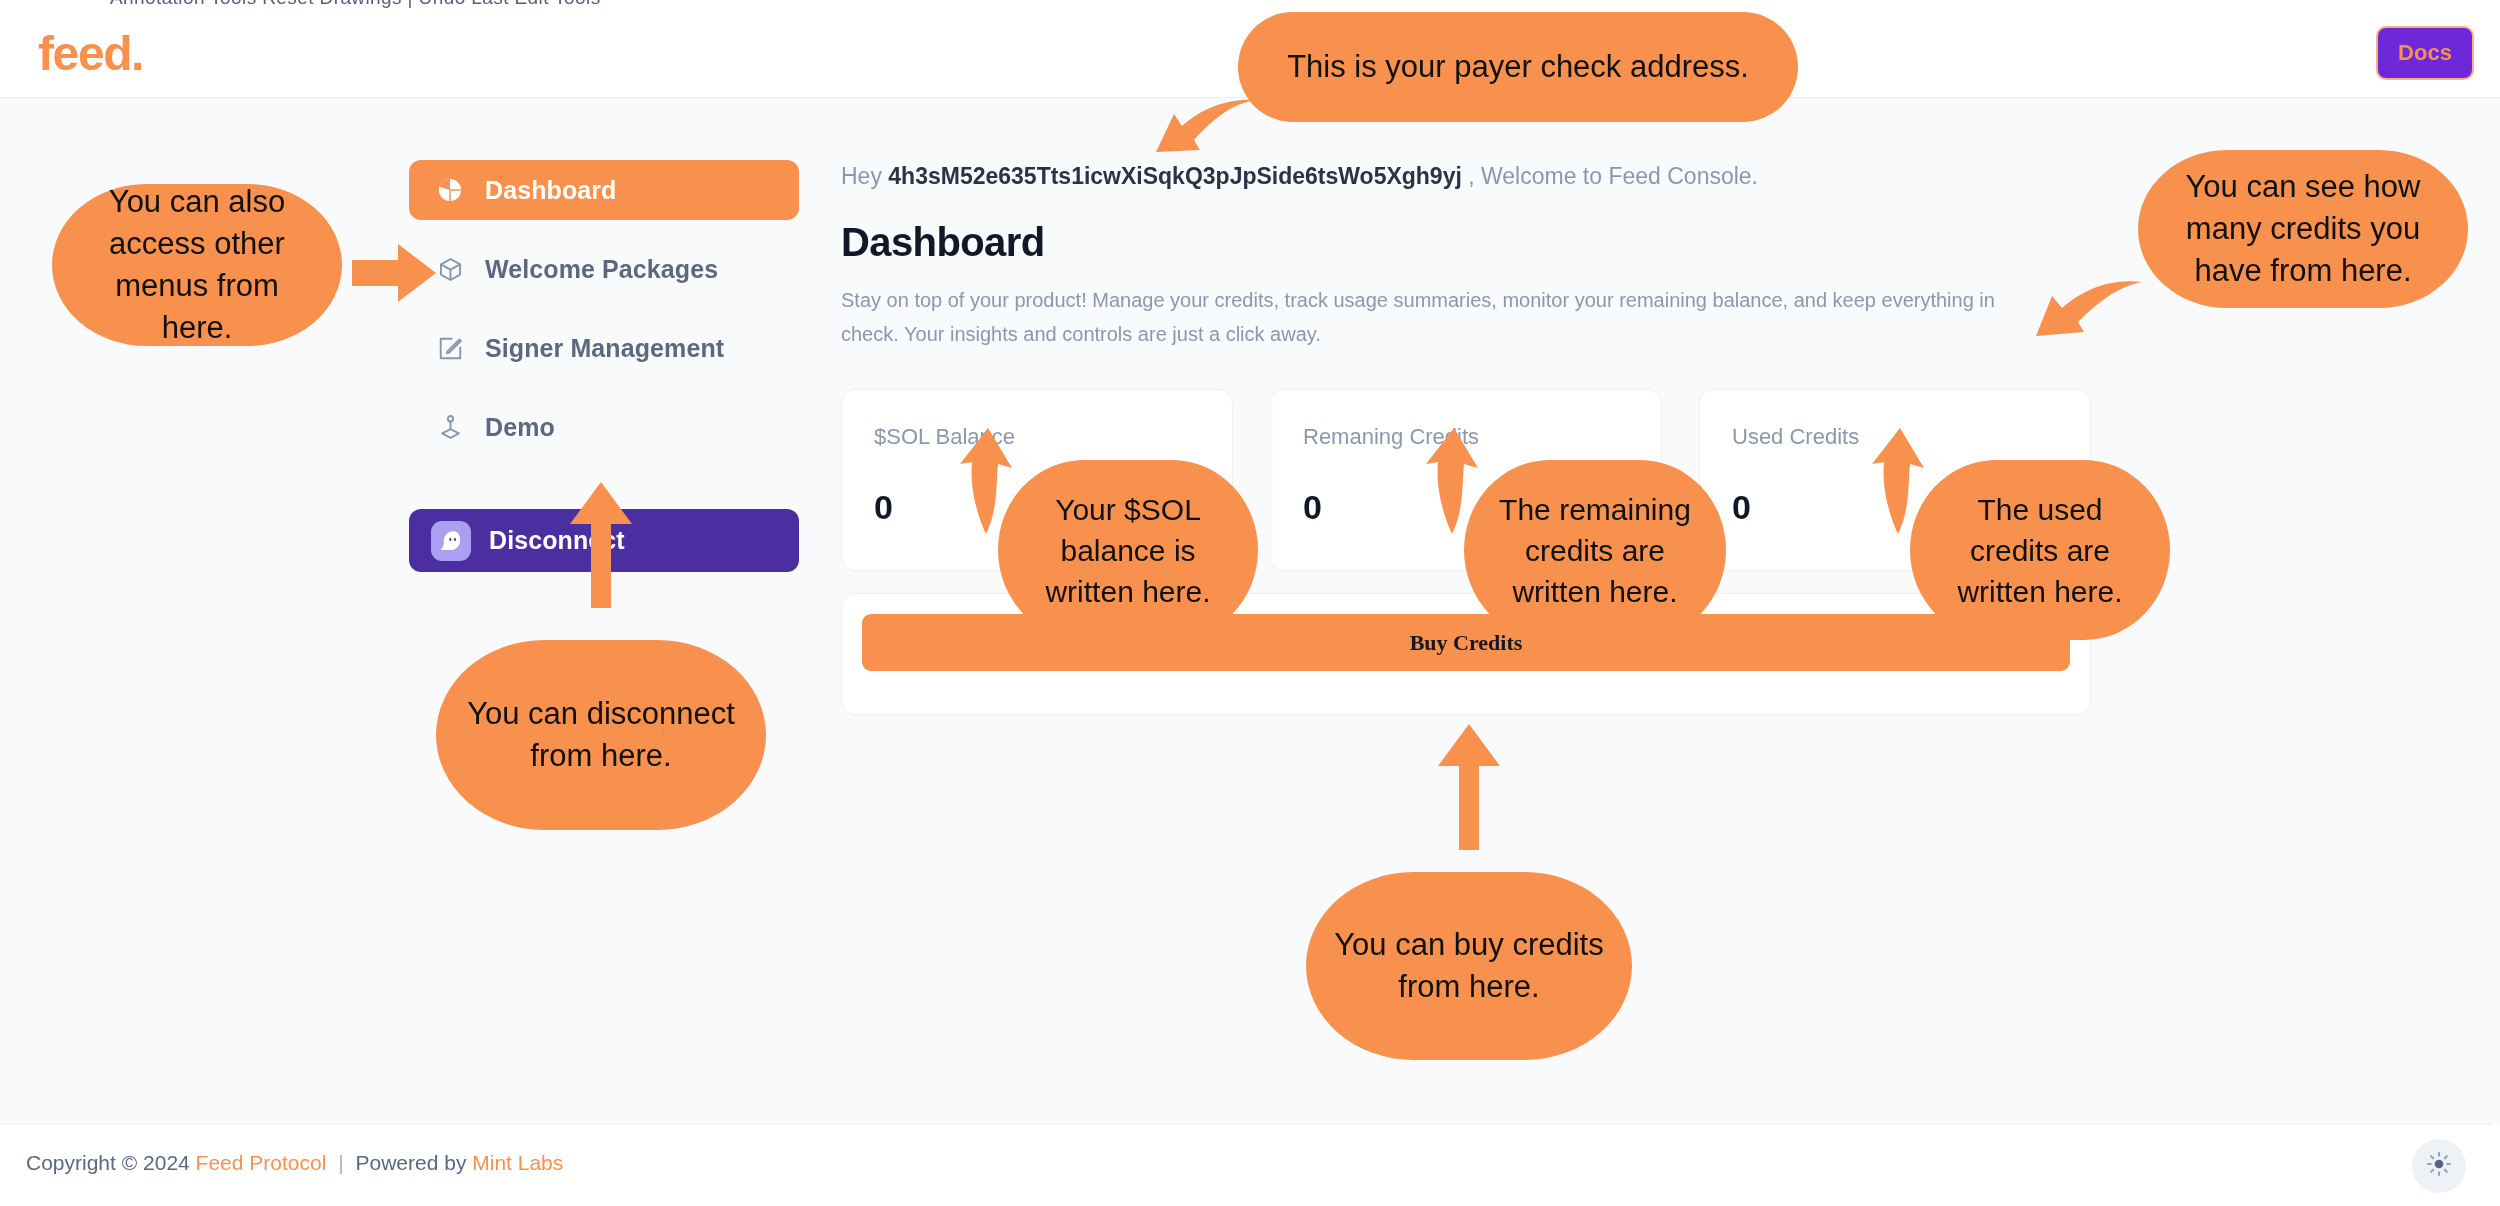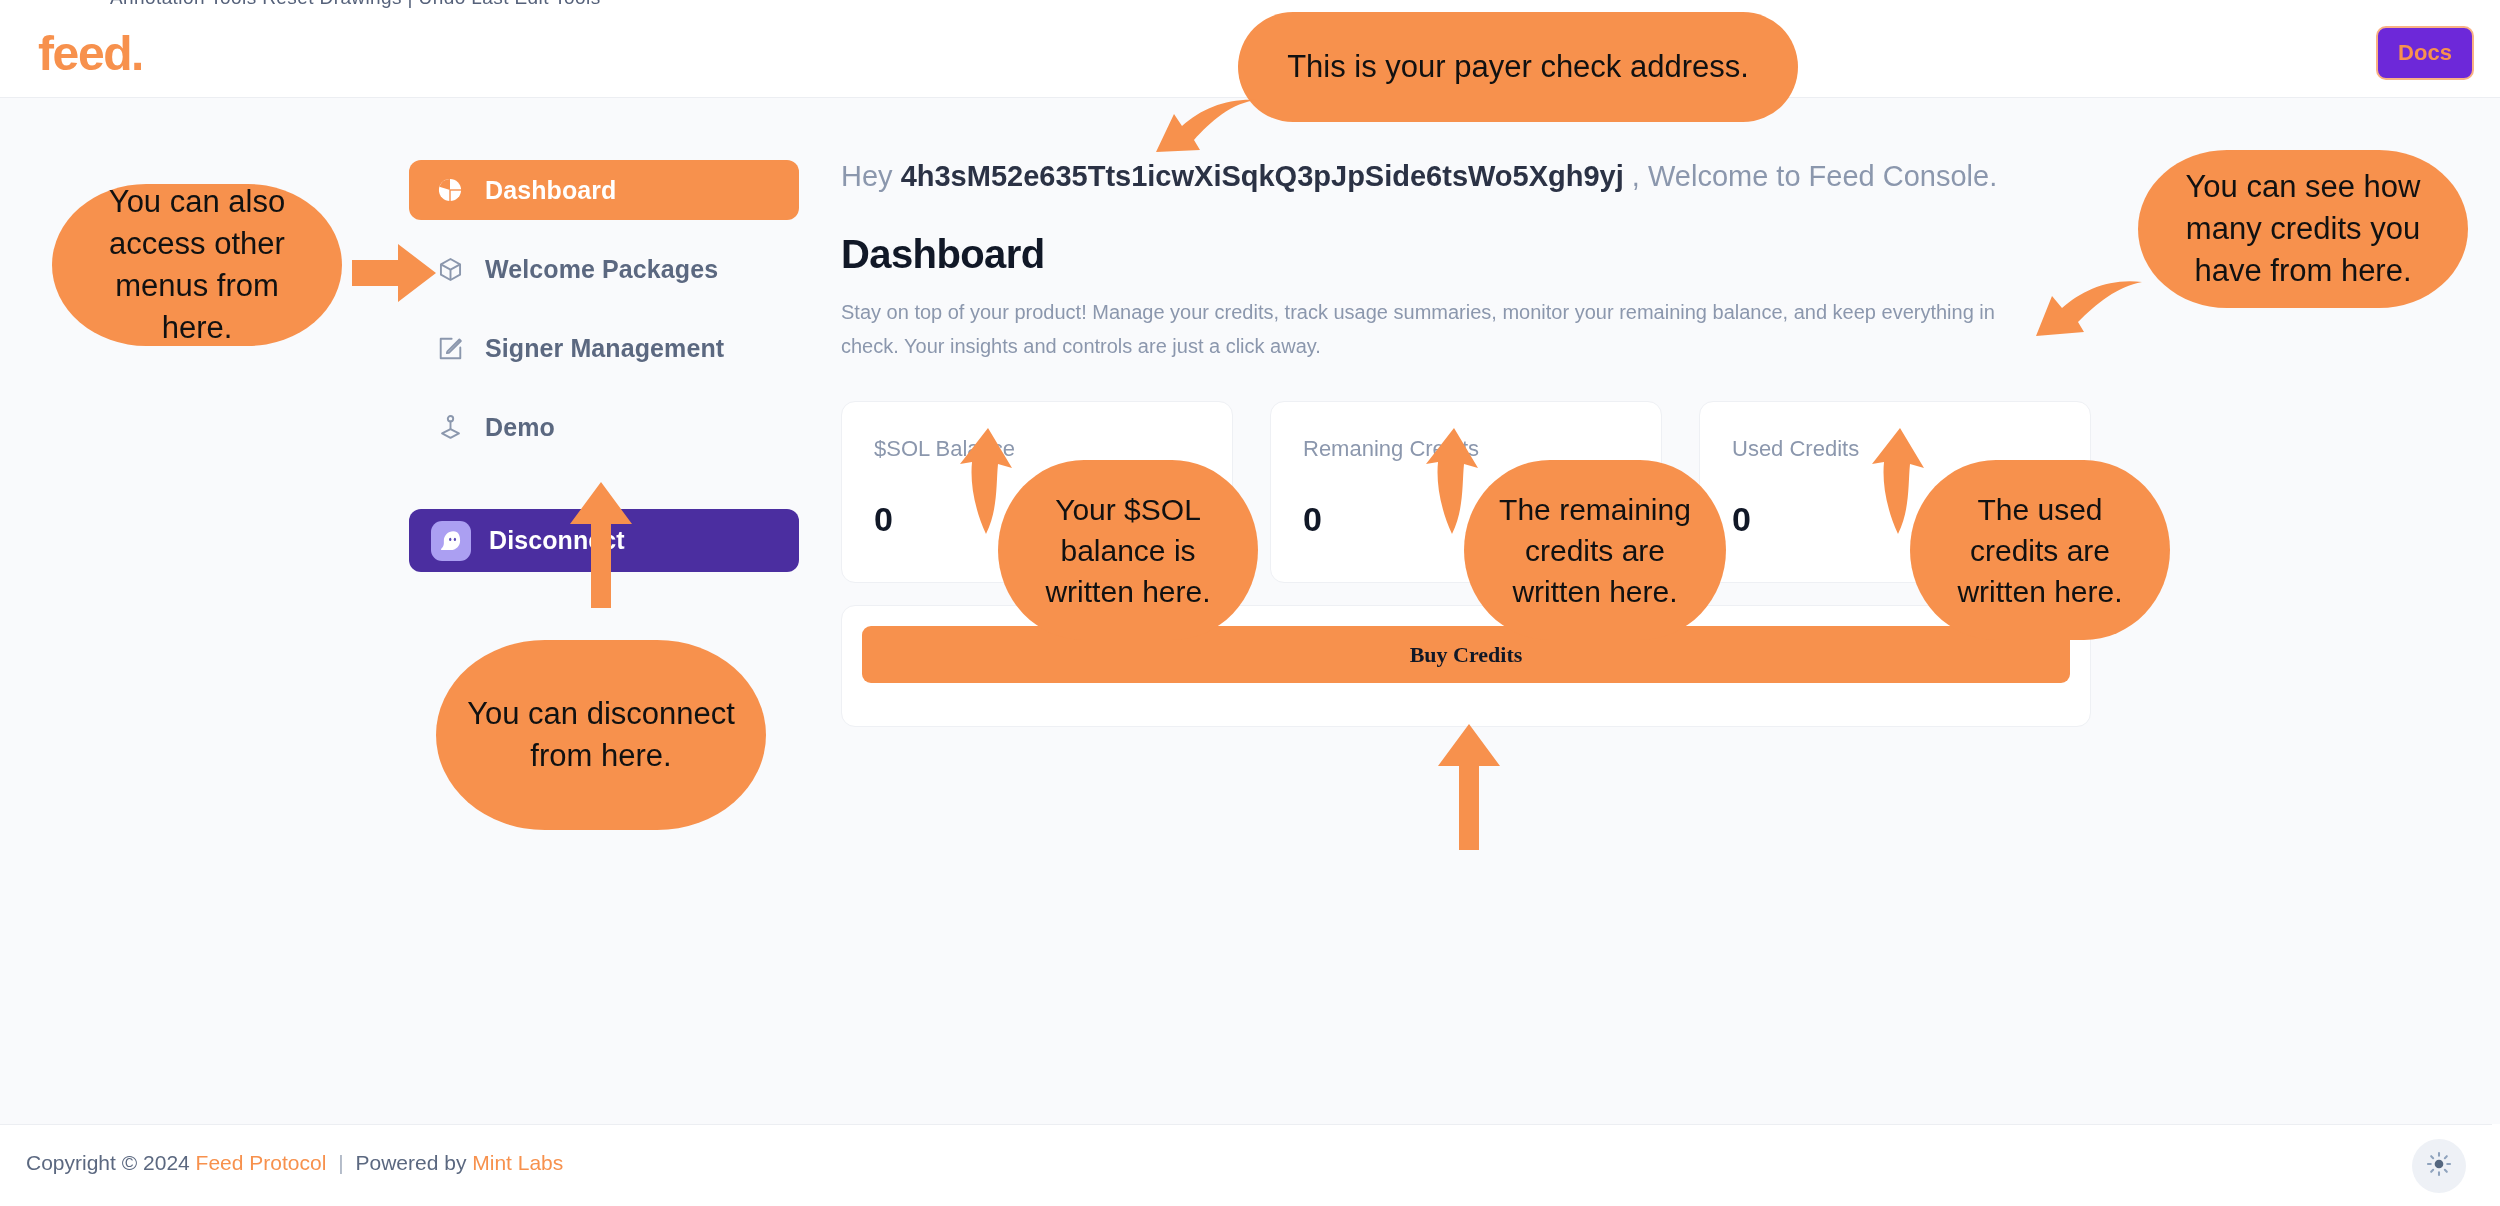--- a/index.html
+++ b/index.html
@@ -137,24 +137,24 @@
   }
 
   
   .main {
     position: absolute;
     left: 841px;
     top: 62px;
     width: 1250px;
   }
   .greeting {
-    font-size: 29px;
+    font-size: 23px;
     color: #8b97ad;
     line-height: 32px;
-    margin-bottom: 40px;
+    margin-bottom: 28px;
     white-space: nowrap;
   }
   .greeting .wallet {
     color: #2b3245;
     font-weight: 700;
   }
   .page-title {
     font-size: 40px;
     font-weight: 700;
     color: #111827;
@@ -424,18 +424,19 @@
     <div class="callout" style="left:1910px; top:460px; width:260px; height:180px; border-radius:88px/92px; font-size:30px; line-height:41px;">The used credits are written here.</div>
     <svg class="arrow" style="left:1868px; top:426px;" width="70" height="110" viewBox="0 0 70 110">
       <path d="M30 108 C18 82 14 56 16 36 L4 38 L32 2 L56 42 L42 38 C40 58 42 84 30 108 Z" fill="#f7914d"></path>
     </svg>
 
     <div class="callout" style="left:436px; top:640px; width:330px; height:190px; border-radius:110px/96px;">You can disconnect from here.</div>
     <svg class="arrow" style="left:566px; top:480px;" width="70" height="130" viewBox="0 0 70 130">
       <path d="M25 128 V44 H4 L35 2 L66 44 H45 V128 Z" fill="#f7914d"></path>
     </svg>
 
+    <div class="callout" style="left:1306px; top:872px; width:326px; height:188px; border-radius:110px/96px;">You can buy credits from here.</div>
     <svg class="arrow" style="left:1434px; top:722px;" width="70" height="130" viewBox="0 0 70 130">
       <path d="M25 128 V44 H4 L35 2 L66 44 H45 V128 Z" fill="#f7914d"></path>
     </svg>
 
   </div>
 </div>
 
 </body></html>

